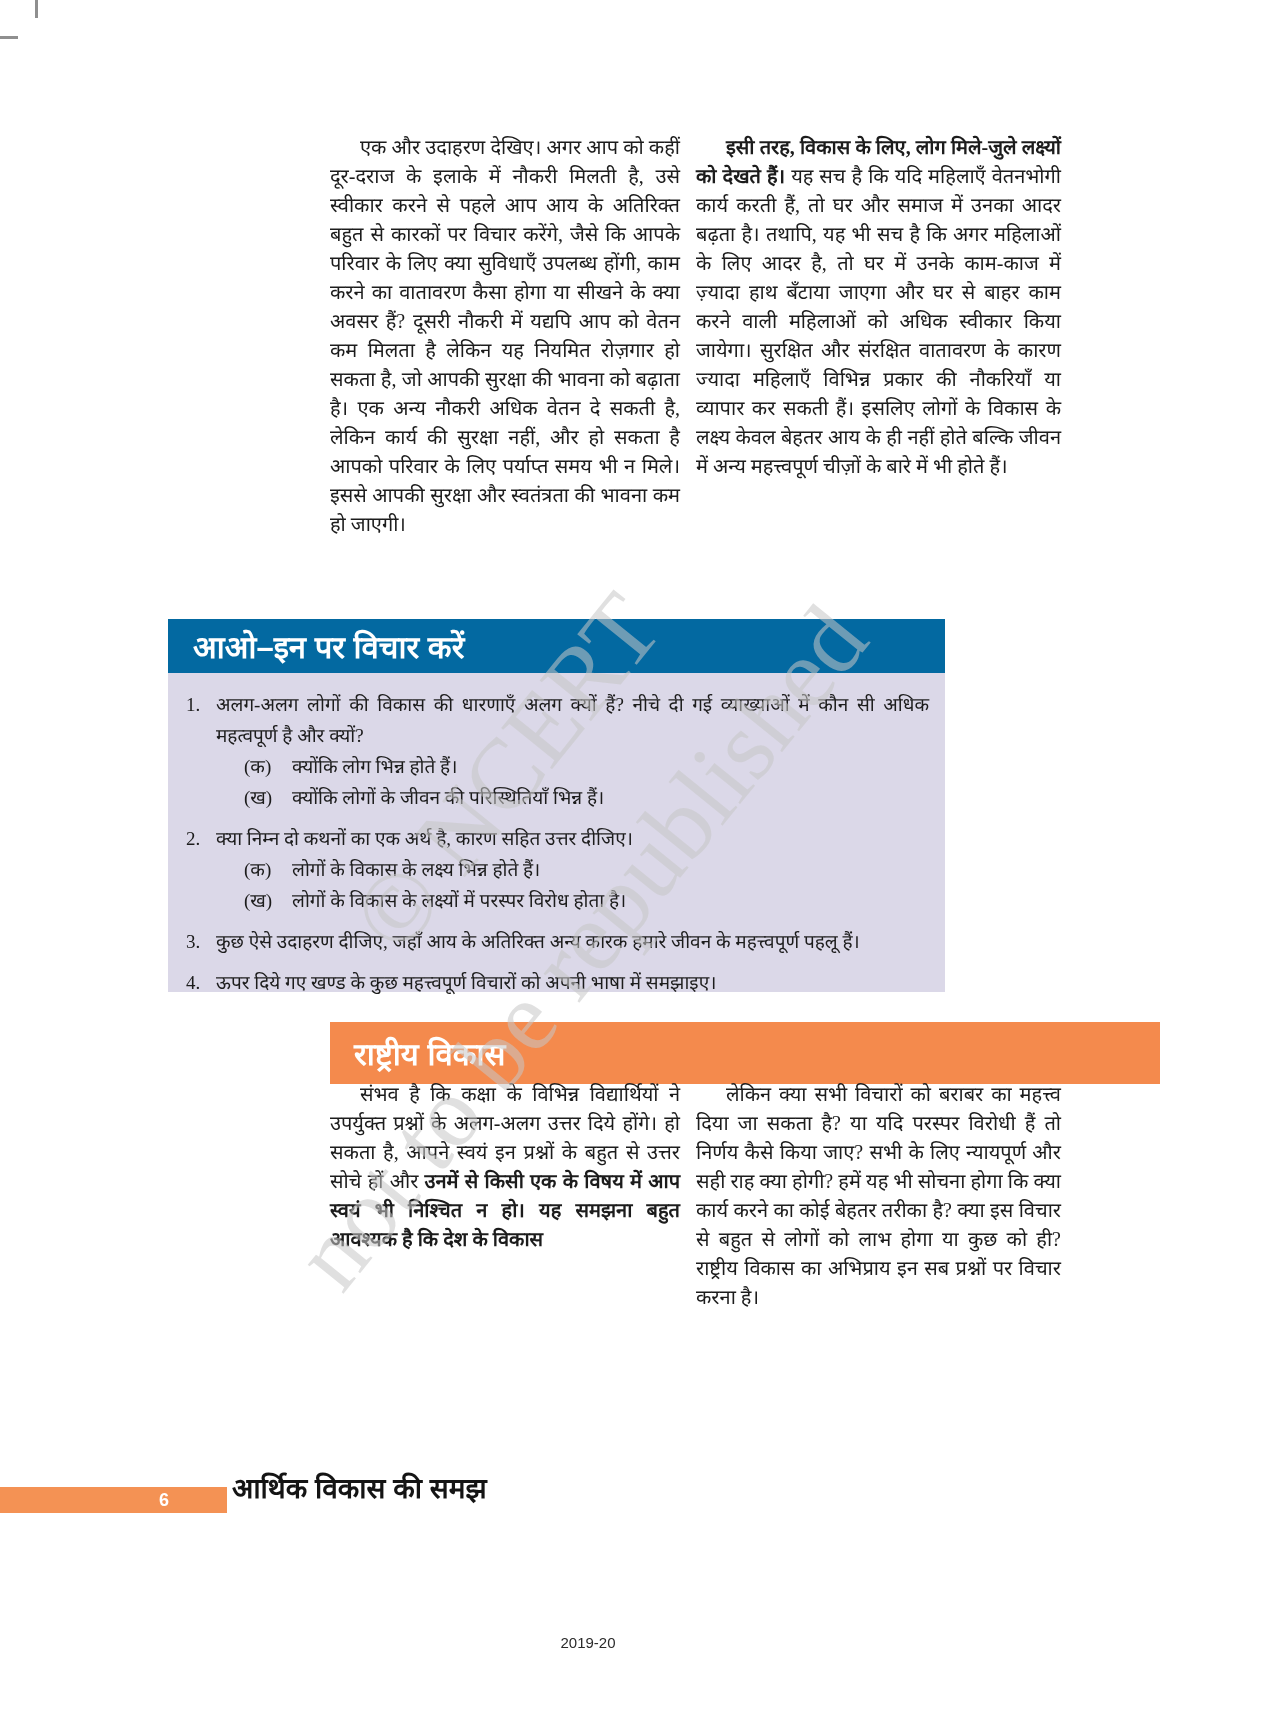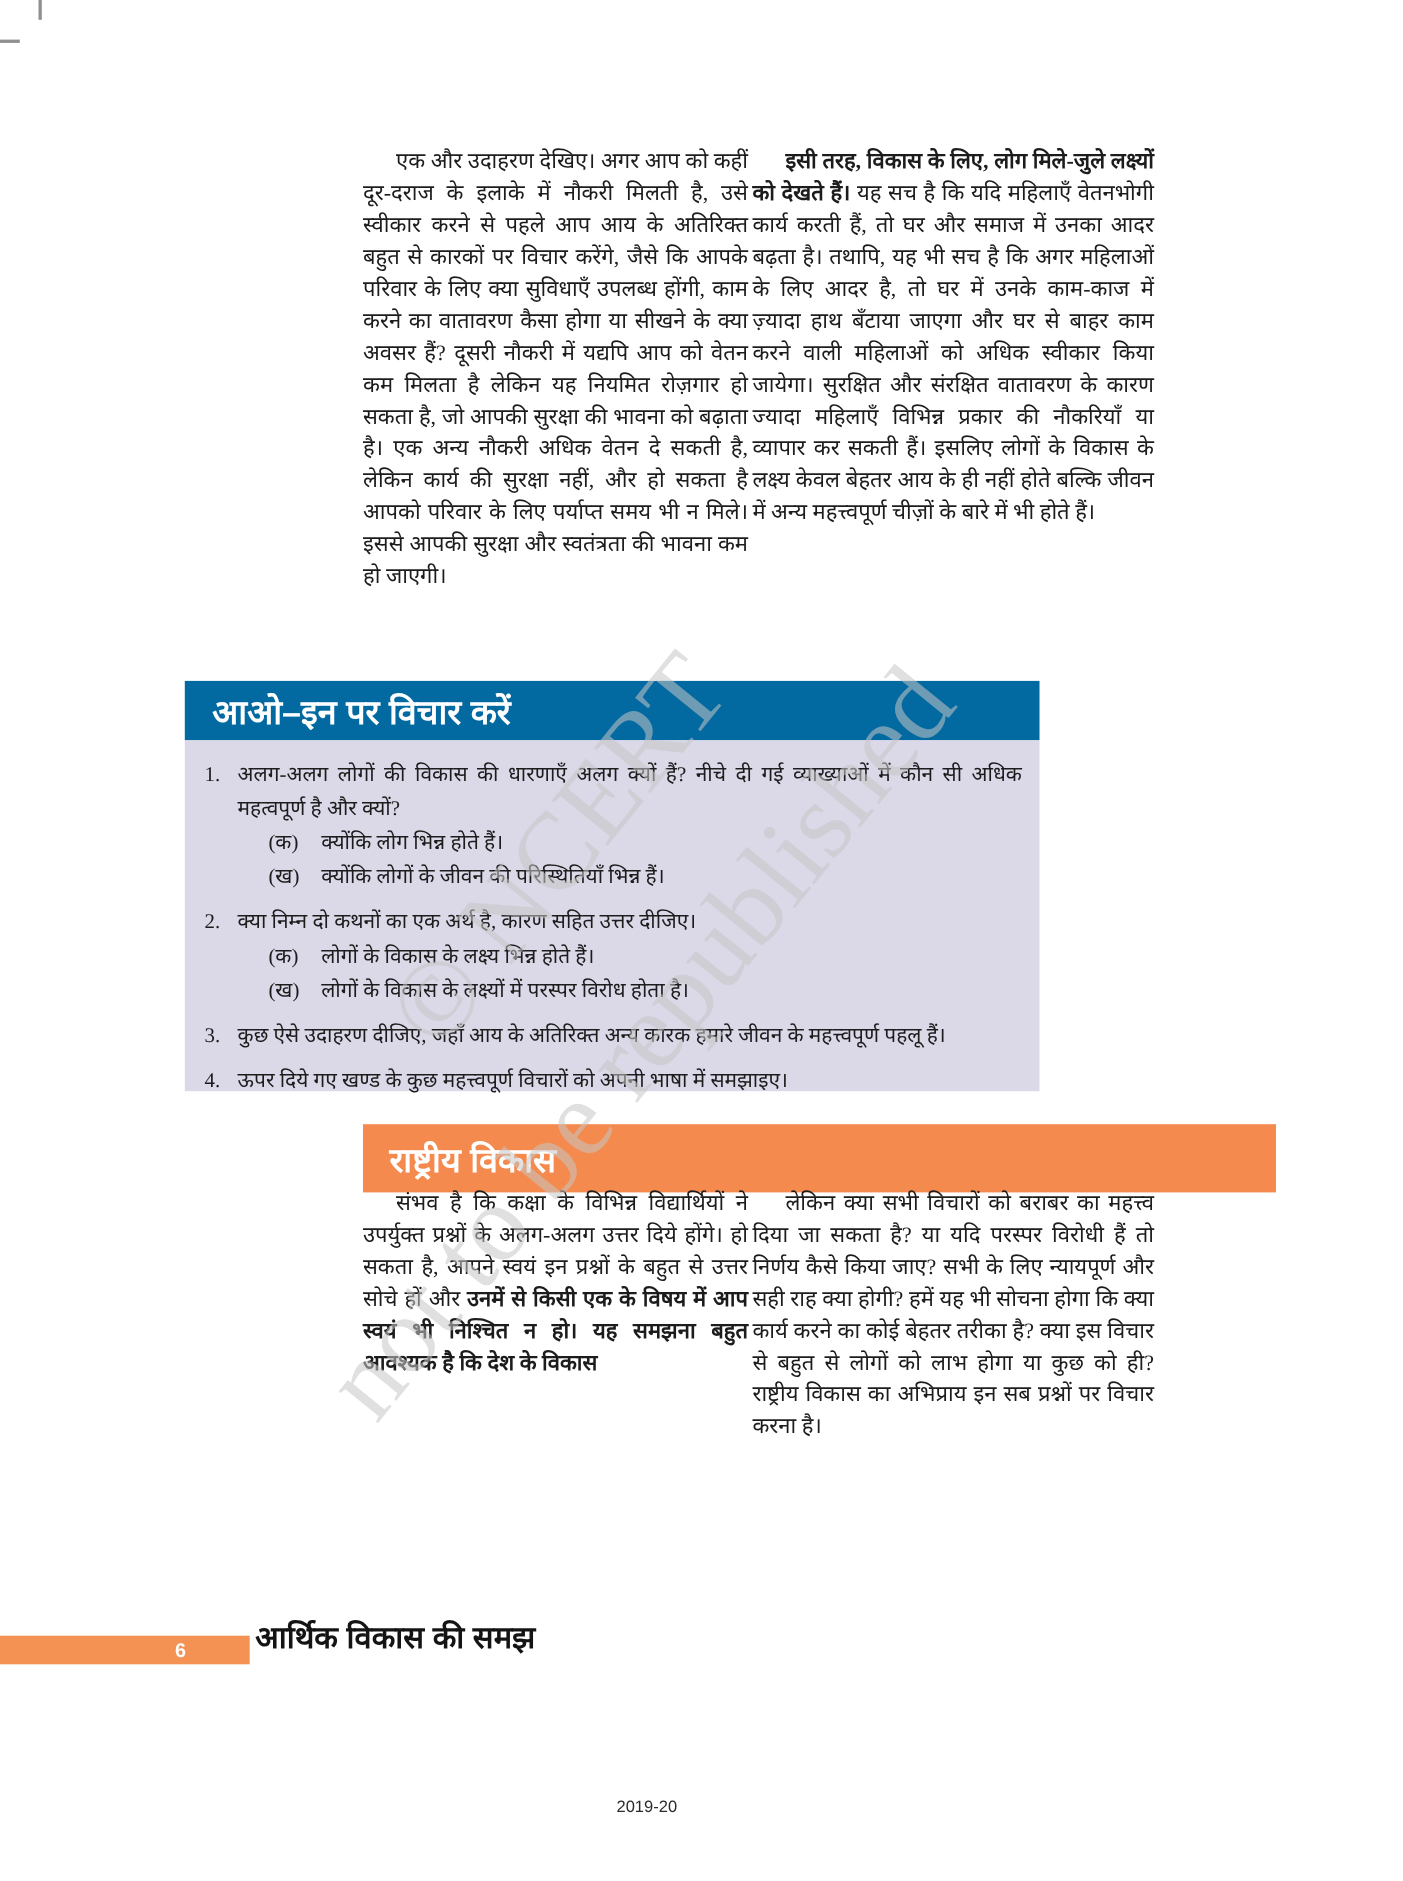--- a/index.html
+++ b/index.html
@@ -12,21 +12,21 @@
   
   .cropmark{background:#8f8f8f;}
   
   .wm{
     position:absolute;color:#c7c7c7;opacity:.55;pointer-events:none;
     font-family:"Liberation Serif","DejaVu Serif",serif;
     white-space:nowrap;transform:rotate(-51deg);transform-origin:center center;
     z-index:5;font-weight:400;
   }
   
-  .cols{display:flex;gap:4px;}
+  .cols{display:flex;gap:16px;}
   .col-l{width:350px;}
   .col-r{width:365px;}
   .body-text p{
     margin:0 0 14px 0;font-size:20px;line-height:29px;text-align:justify;
   }
   .indent{text-indent:30px;}
   .body-text b{font-weight:700;}
   
   .teal-bar{
     background:#0369a1;color:#ffffff;display:flex;align-items:center;

